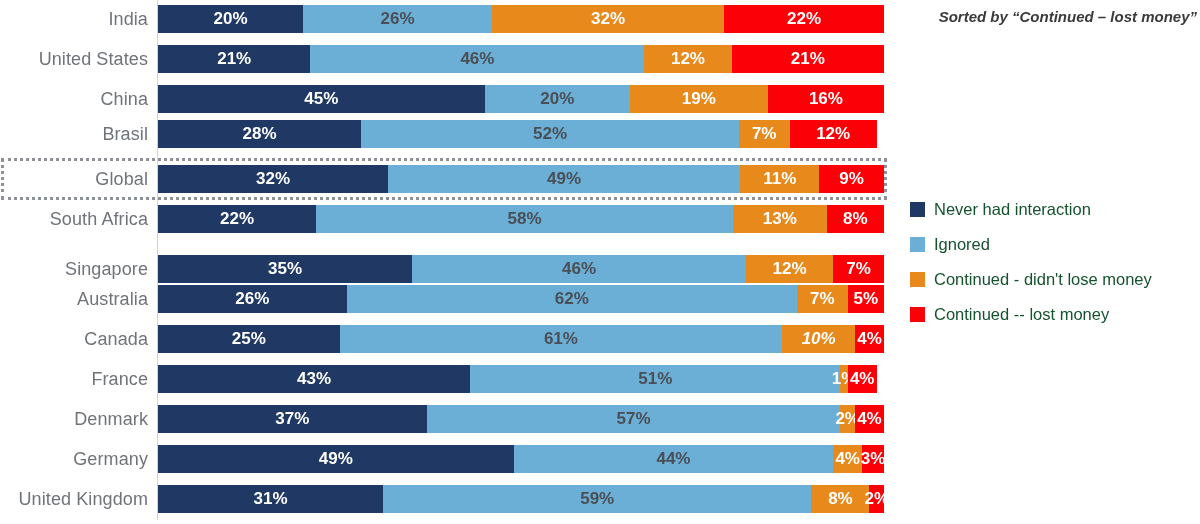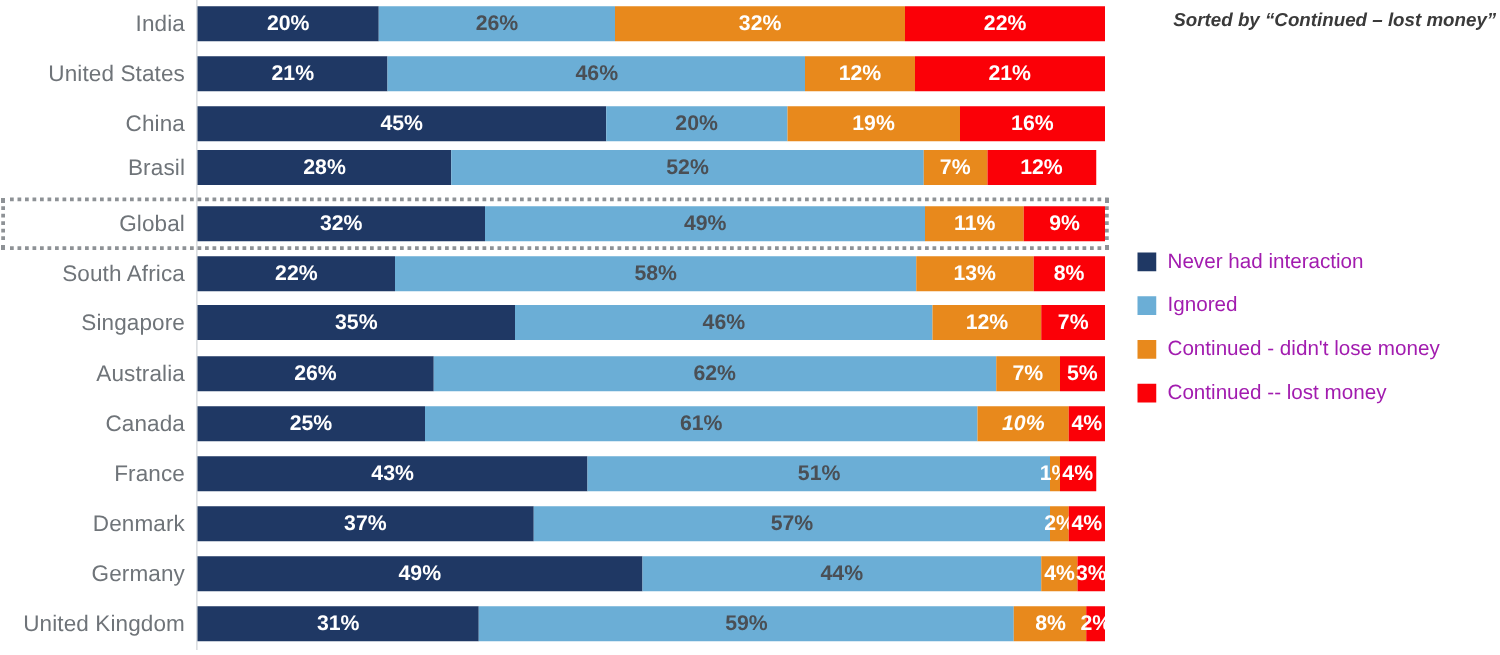--- a/index.html
+++ b/index.html
@@ -41,21 +41,21 @@
 
   
   #sorted-note{
     position:absolute;left:905px;top:8px;width:292px;height:24px;
     font-size:15px;font-style:italic;font-weight:bold;color:#3a3a3a;
     text-align:right;white-space:nowrap;
   }
   #legend{position:absolute;left:910px;top:192px;width:290px;}
   .legend-row{display:flex;align-items:center;height:35px;}
   .swatch{width:15px;height:15px;margin-right:9px;flex:0 0 auto;}
-  .legend-label{font-size:16.5px;color:#a21caf;white-space:nowrap;}
+  .legend-label{font-size:16.5px;color:#14532d;white-space:nowrap;}
 
   #note-box{
     position:absolute;left:912px;top:373px;width:288px;height:124px;
     background:#8b9094;color:#ffffff;
     display:flex;align-items:center;justify-content:center;
     text-align:center;font-size:15px;line-height:22px;
     padding:0 6px;box-sizing:border-box;
   }
 </style>
 </head>
@@ -161,21 +161,21 @@
               <span>58%</span>
             </div>
             <div class="seg s2" style="width: 13%;">
               <span>13%</span>
             </div>
             <div class="seg s3" style="width: 8%;">
               <span>8%</span>
             </div>
           </div>
         </div>
-        <div class="row" style="top: 244px;">
+        <div class="row" style="top: 255px;">
           <div class="cat-label">Singapore</div>
           <div class="bar">
             <div class="seg s0" style="width: 35%;">
               <span>35%</span>
             </div>
             <div class="seg s1" style="width: 46%;">
               <span>46%</span>
             </div>
             <div class="seg s2" style="width: 12%;">
               <span>12%</span>

